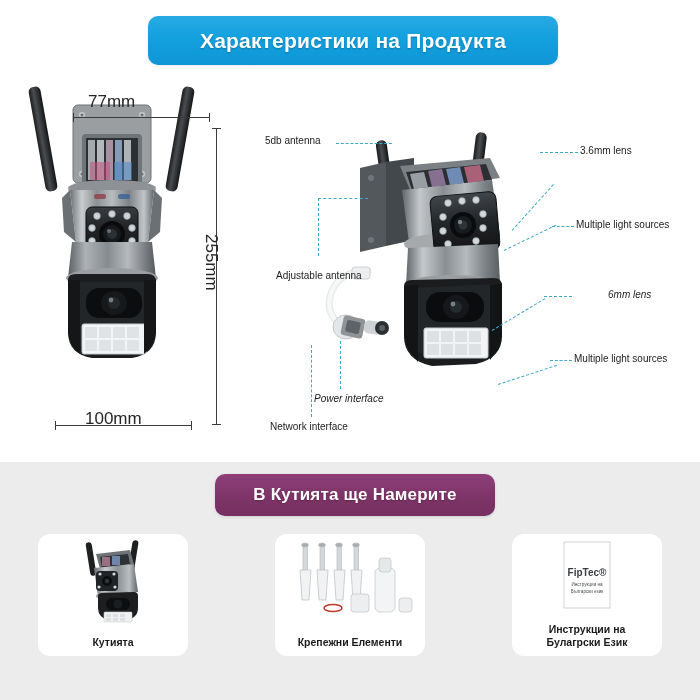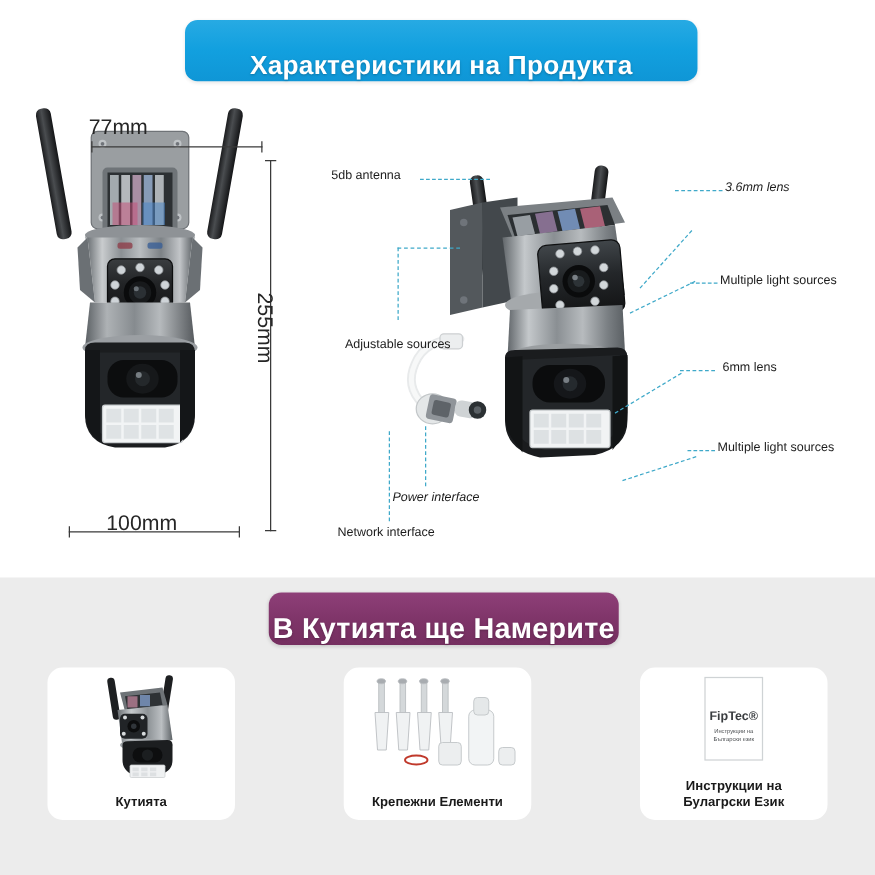--- a/index.html
+++ b/index.html
@@ -15,36 +15,36 @@
   
   .spec-section {
     position: absolute; left: 0; top: 0;
     width: 700px; height: 462px;
     background: #ffffff;
   }
 
   
   .banner {
     position: absolute;
-    display: flex; align-items: flex-end; justify-content: center;
+    display: flex; align-items: center; justify-content: center;
     border-radius: 10px;
     color: #ffffff;
     font-weight: bold;
     letter-spacing: .2px;
     text-shadow: 0 1px 2px rgba(0,0,0,.25);
   }
   .banner-blue {
     left: 148px; top: 16px; width: 410px; height: 49px;
     font-size: 21px;
     background: linear-gradient(180deg,#27aae3 0%,#12a0df 48%,#0f96d6 100%);
     box-shadow: 0 1px 3px rgba(0,0,0,.10);
   }
   .banner-purple {
     left: 215px; top: 474px; width: 280px; height: 42px;
-    font-size: 23px;
+    font-size: 17px;
     background: linear-gradient(180deg,#8e3f78 0%,#7e3468 55%,#752f60 100%);
     box-shadow: 0 1px 3px rgba(0,0,0,.12);
   }
 
   
   .box-section {
     position: absolute; left: 0; top: 462px;
     width: 700px; height: 238px;
     background: #ececec;
   }
@@ -68,21 +68,21 @@
   }
   .card-label {
     position: relative; z-index: 2;
     font-size: 10.5px; font-weight: bold; color: #1a1a1a;
     text-align: center; line-height: 13px;
     white-space: pre-line;
   }
 
   
   .dim-text { position: absolute; font-size: 17px; color: #262626; font-family: "Liberation Sans", sans-serif; }
-  .dim-77 { left: 71px; top: 92px; }
+  .dim-77 { left: 88px; top: 92px; }
   .dim-100 { left: 85px; top: 409px; }
   .dim-255 {
     left: 221px; top: 234px;
     transform: rotate(90deg); transform-origin: left top;
   }
   .dim-line { position: absolute; background: #3a3a3a; }
   .dim-h { height: 1px; }
   .dim-v { width: 1px; }
   .tick { position: absolute; background: #3a3a3a; width: 1px; height: 9px; }
   .tick-h { width: 9px; height: 1px; }
@@ -343,39 +343,39 @@
         <circle cx="92" cy="63" r="7" fill="#2b3033"></circle>
         <circle cx="92" cy="63" r="3" fill="#5a6065"></circle>
       </g>
     </svg>
 
     <div class="lead lead-h" style="left:336px; top:143px; width:56px;"></div>
     <div class="callout" style="left:265px; top:135px;">5db antenna</div>
 
     <div class="lead lead-h" style="left:318px; top:198px; width:50px;"></div>
     <div class="lead lead-v" style="left:318px; top:198px; height:58px;"></div>
-    <div class="callout" style="left:276px; top:270px;">Adjustable sources</div>
+    <div class="callout" style="left:276px; top:270px;">Adjustable antenna</div>
 
     <div class="lead lead-v" style="left:340px; top:341px; height:48px;"></div>
     <div class="callout" style="left:314px; top:393px;font-style:italic;">Power interface</div>
 
     <div class="lead lead-v" style="left:311px; top:345px; height:72px;"></div>
     <div class="callout" style="left:270px; top:421px;">Network interface</div>
 
     <div class="lead lead-d" style="left:512px; top:230px; width:62px; transform:rotate(-48deg);"></div>
     <div class="lead lead-h" style="left:540px; top:152px; width:38px;"></div>
-    <div class="callout" style="left:580px; top:145px;font-style:italic;">3.6mm lens</div>
+    <div class="callout" style="left:580px; top:145px;">3.6mm lens</div>
 
     <div class="lead lead-d" style="left:504px; top:250px; width:58px; transform:rotate(-26deg);"></div>
     <div class="lead lead-h" style="left:552px; top:226px; width:22px;"></div>
     <div class="callout" style="left:576px; top:219px;">Multiple light sources</div>
 
     <div class="lead lead-d" style="left:492px; top:330px; width:62px; transform:rotate(-31deg);"></div>
     <div class="lead lead-h" style="left:544px; top:296px; width:28px;"></div>
-    <div class="callout" style="left:578px; top:289px;">6mm lens</div>
+    <div class="callout" style="left:608px; top:289px;font-style:italic;">6mm lens</div>
 
     <div class="lead lead-d" style="left:498px; top:384px; width:62px; transform:rotate(-18deg);"></div>
     <div class="lead lead-h" style="left:550px; top:360px; width:22px;"></div>
     <div class="callout" style="left:574px; top:353px;">Multiple light sources</div>
   </div>
 
   <div class="box-section">
 
     <div class="banner banner-purple" style="left:215px; top:12px;">
       <span>В Кутията ще Намерите</span>

